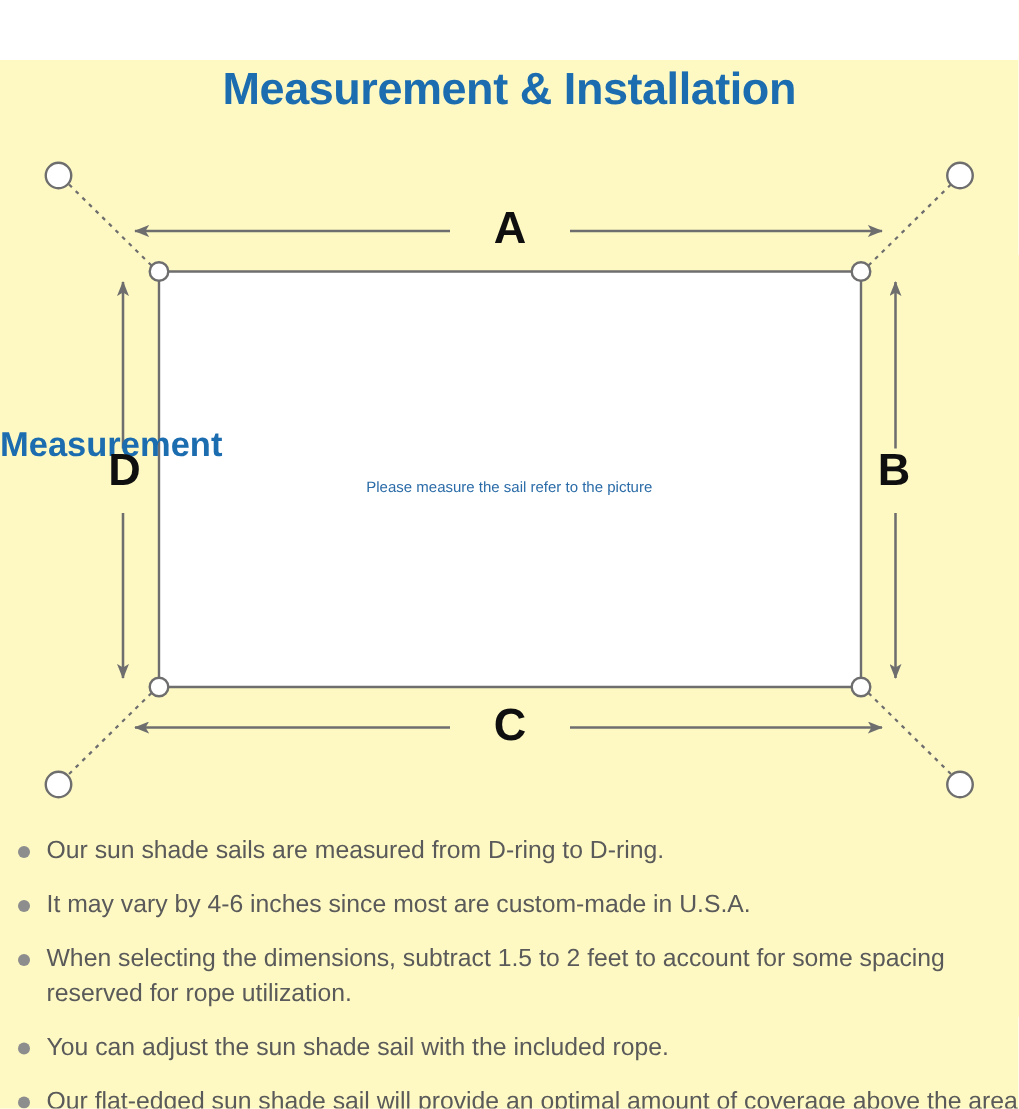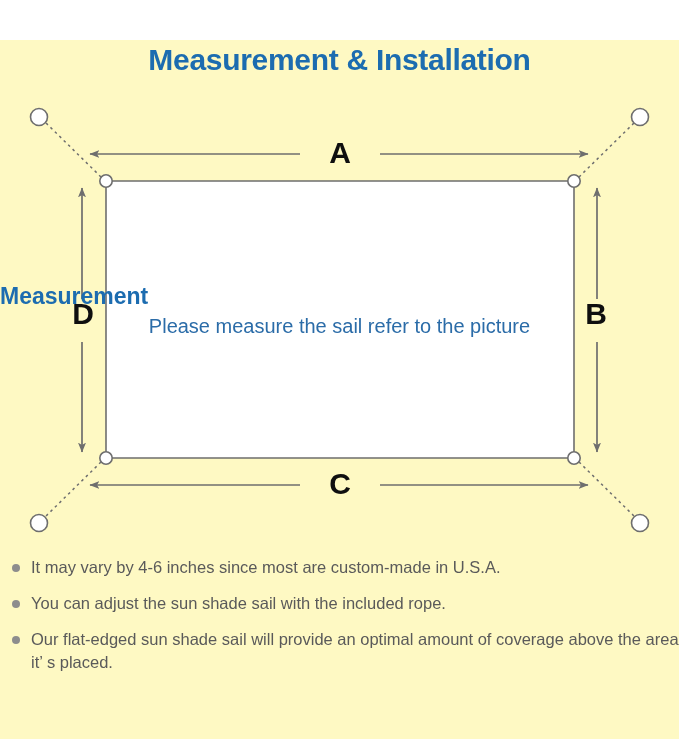--- a/index.html
+++ b/index.html
@@ -64,21 +64,21 @@
     color: #1c6cb0;
     line-height: 28px;
     white-space: nowrap;
   }
   .sail-sub {
     position: absolute;
     left: 0;
     top: 232px;
     width: 679px;
     text-align: center;
-    font-size: 20px;
+    font-size: 10px;
     font-weight: normal;
     color: #2b6ca8;
     line-height: 20px;
     white-space: nowrap;
   }
 
   
   .dim {
     position: absolute;
     font-family: "Liberation Sans", sans-serif;
@@ -175,24 +175,32 @@
 
     <div class="dim dim-a">A</div>
     <div class="dim dim-b">B</div>
     <div class="dim dim-c">C</div>
     <div class="dim dim-d">D</div>
   </div>
 
   <div class="notes">
     <div class="note">
       <span class="bullet"></span>
+      <span class="note-text">Our sun shade sails are measured from D-ring to D-ring.</span>
+    </div>
+    <div class="note">
+      <span class="bullet"></span>
       <span class="note-text">It may vary by 4-6 inches since most are custom-made in U.S.A.</span>
     </div>
     <div class="note">
       <span class="bullet"></span>
+      <span class="note-text">When selecting the dimensions, subtract 1.5 to 2 feet to account for some spacing reserved for rope utilization.</span>
+    </div>
+    <div class="note">
+      <span class="bullet"></span>
       <span class="note-text">You can adjust the sun shade sail with the included rope.</span>
     </div>
     <div class="note">
       <span class="bullet"></span>
       <span class="note-text">Our flat-edged sun shade sail will provide an optimal amount of coverage above the area it’ s placed.</span>
     </div>
   </div>
 
 </div>
 

